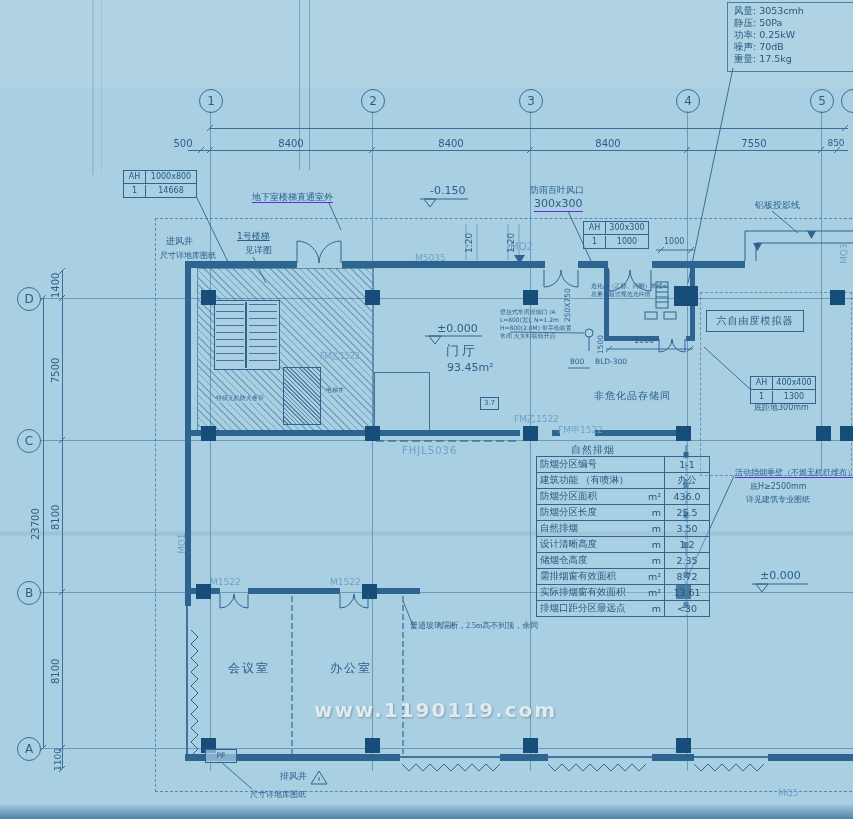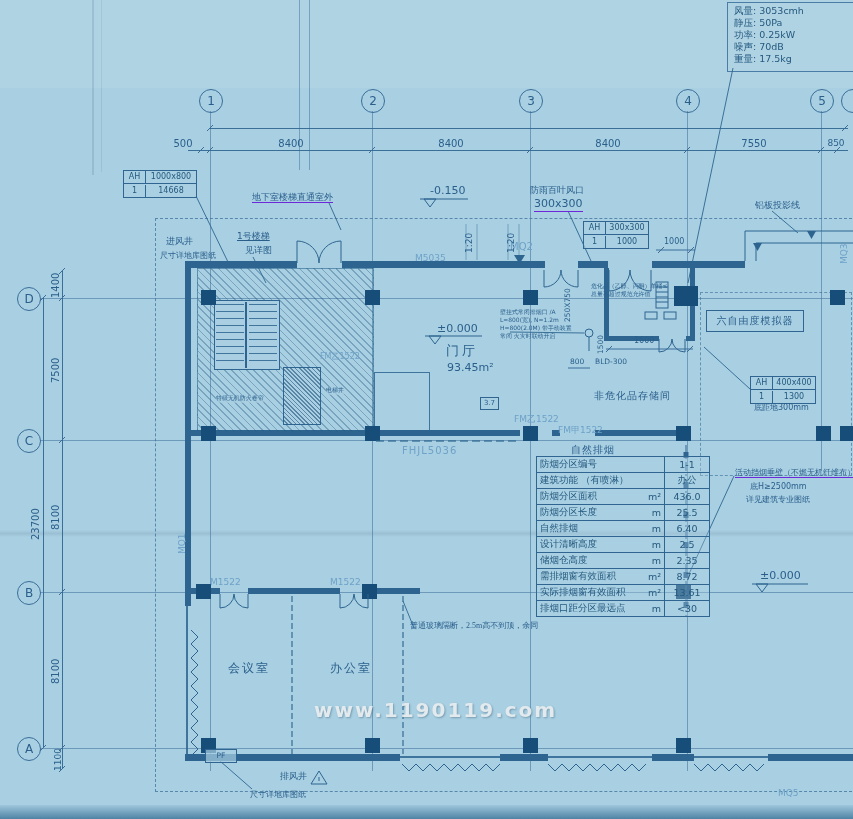--- a/index.html
+++ b/index.html
@@ -383,28 +383,28 @@
         <span>防烟分区长度</span>
         <span>m</span>
       </div>
       <div class="tval">25.5</div>
     </div>
   <div class="trow">
       <div class="tdesc">
         <span>自然排烟</span>
         <span>m</span>
       </div>
-      <div class="tval">6.40</div>
+      <div class="tval">3.50</div>
     </div>
   <div class="trow">
       <div class="tdesc">
         <span>设计清晰高度</span>
         <span>m</span>
       </div>
-      <div class="tval">2.5</div>
+      <div class="tval">1.2</div>
     </div>
   <div class="trow">
       <div class="tdesc">
         <span>储烟仓高度</span>
         <span>m</span>
       </div>
       <div class="tval">2.35</div>
     </div>
   <div class="trow">
       <div class="tdesc">

